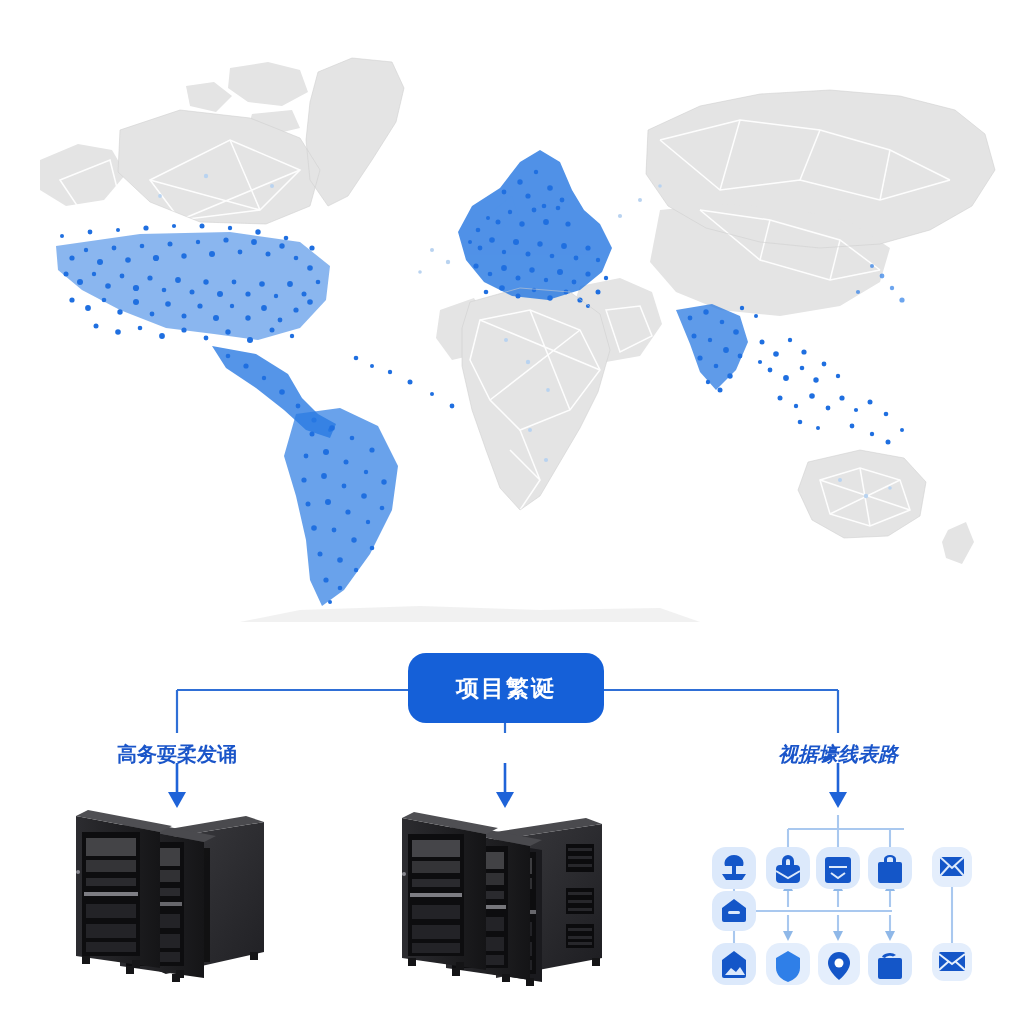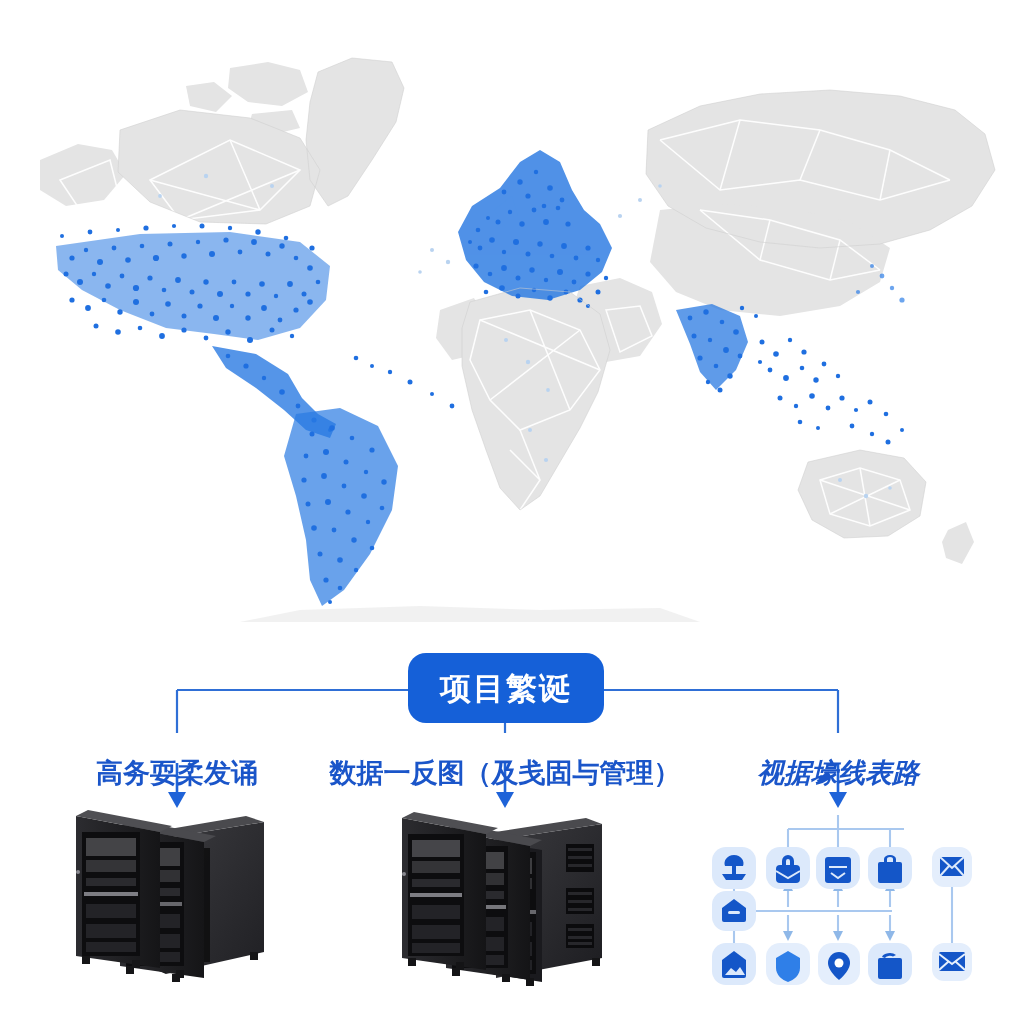--- a/index.html
+++ b/index.html
@@ -18,30 +18,29 @@
   .flow{position:absolute;left:0;top:630px;width:1024px;height:394px;}
 
   .connectors{position:absolute;left:0;top:0;width:1024px;height:200px;}
 
   .title-box{
     position:absolute;left:408px;top:23px;width:196px;height:70px;
     border-radius:18px;display:flex;align-items:center;justify-content:center;
     box-sizing:border-box;
   }
   .title-box .t{
-    font-size:31px;font-weight:700;color:#ffffff;letter-spacing:2px;
+    font-size:23px;font-weight:700;color:#ffffff;letter-spacing:2px;
     line-height:1;white-space:nowrap;
   }
 
   .branch-label{
     position:absolute;top:114px;
-    font-size:27px;font-weight:700;white-space:nowrap;
+    font-size:20px;font-weight:700;white-space:nowrap;
     transform:translateX(-50%);
     line-height:1;
-    margin-top:16px;
   }
 
   
   .racks{position:absolute;top:172px;height:190px;}
   .racks svg{display:block;}
 
   
   .icongrid{position:absolute;left:700px;top:185px;width:300px;height:180px;}
   .icongrid svg{display:block;}
 
@@ -408,21 +407,20 @@
         <path d="M838 133 L838 163" stroke-width="2.6" fill="none"></path>
         <path d="M829 162 L847 162 L838 178 Z" stroke="none"></path>
       </g>
     </svg>
 
     <div class="title-box" style="background:#1560d8;">
       <span class="t">项目繁诞</span>
     </div>
 
     <div class="branch-label" style="left:177px;color:#1a55c9;">高务耍柔发诵</div>
-    <div class="branch-label" style="left:505px;color:#1a55c9;">数据一反图（及戋固与管理）</div>
     <div class="branch-label" style="left:838px;color:#1a55c9;font-style:italic;">视据壕线表路</div>
 
     <div class="racks" style="left:68px;">
       <svg width="220" height="190" viewBox="0 0 220 190" xmlns="http://www.w3.org/2000/svg">
         <defs>
           <linearGradient id="gTopL" x1="0" y1="0" x2="1" y2="1">
             <stop offset="0" stop-color="#3a3a3e"></stop>
               <stop offset="1" stop-color="#202024"></stop>
           </linearGradient>
           <linearGradient id="gSideL" x1="0" y1="0" x2="1" y2="0">

